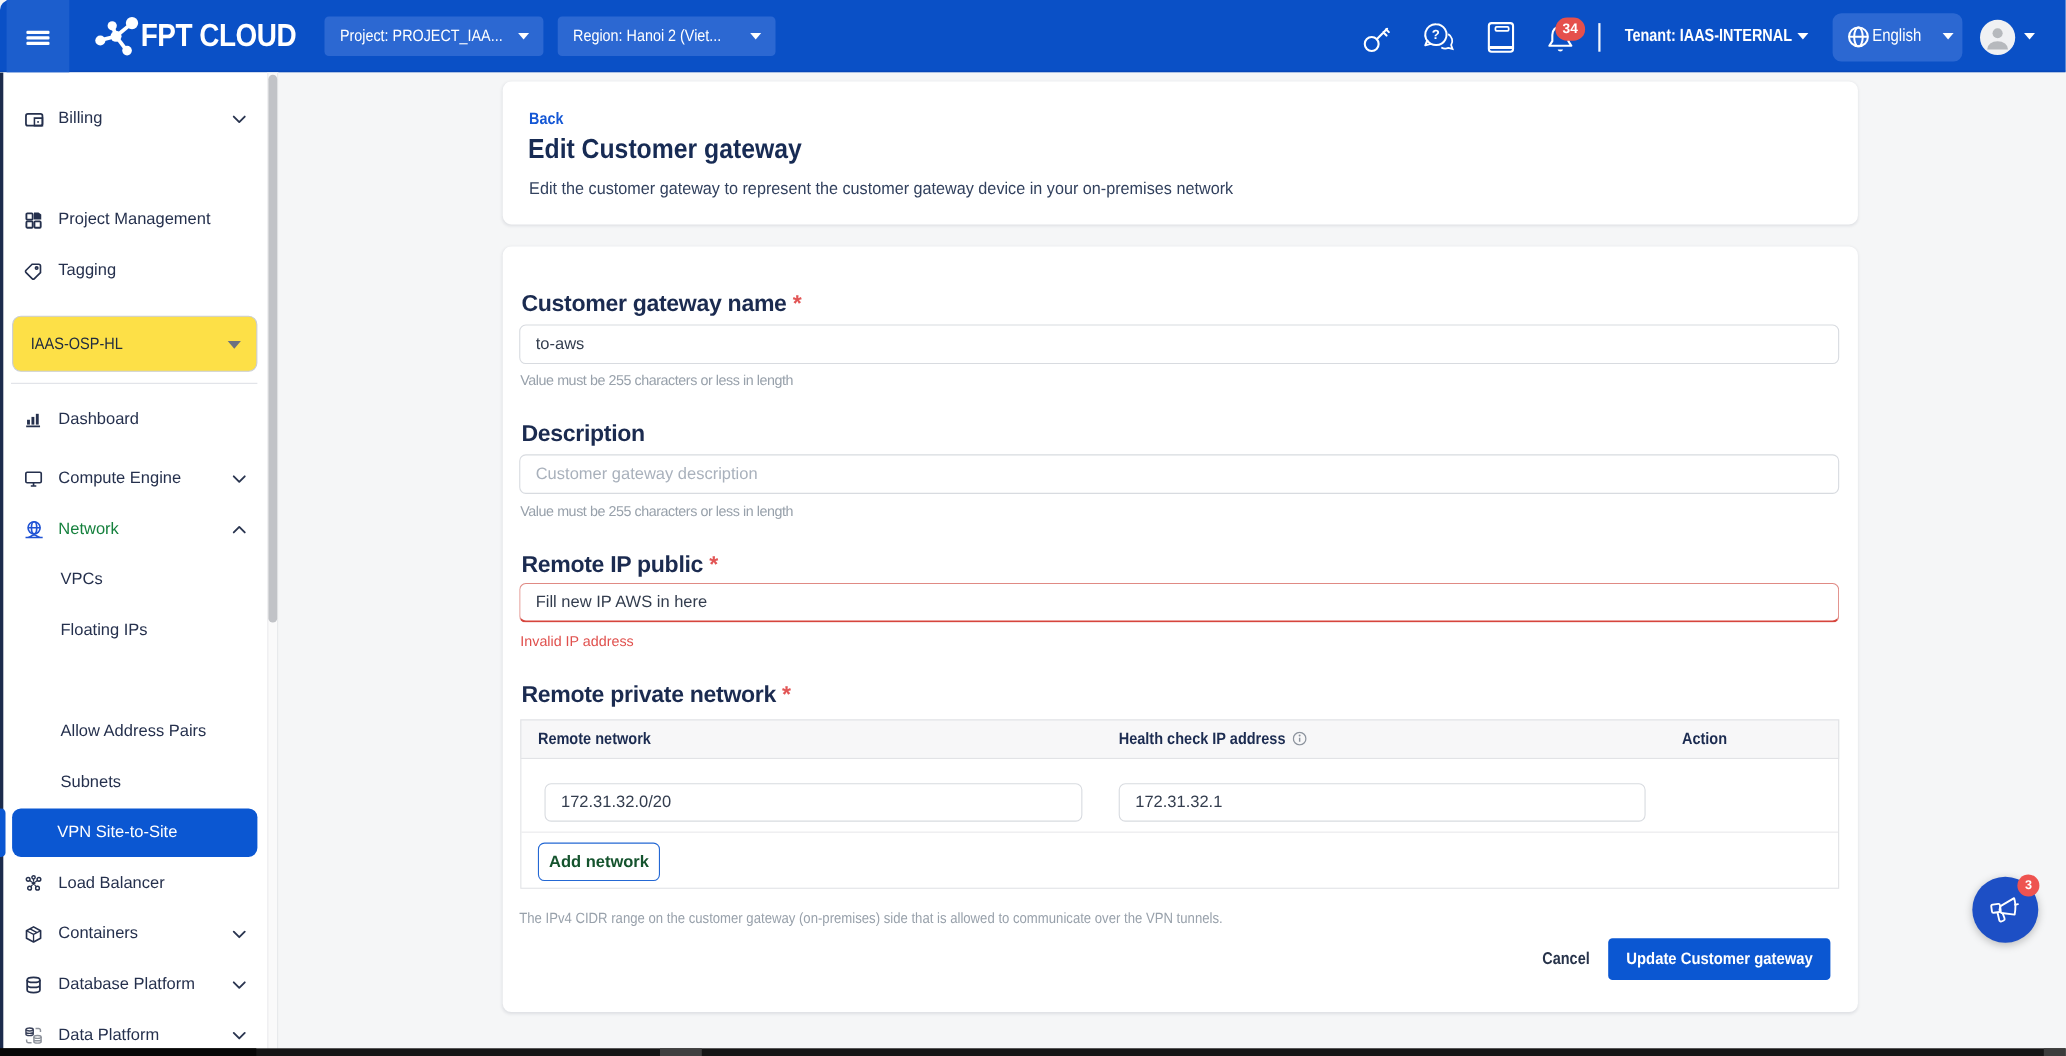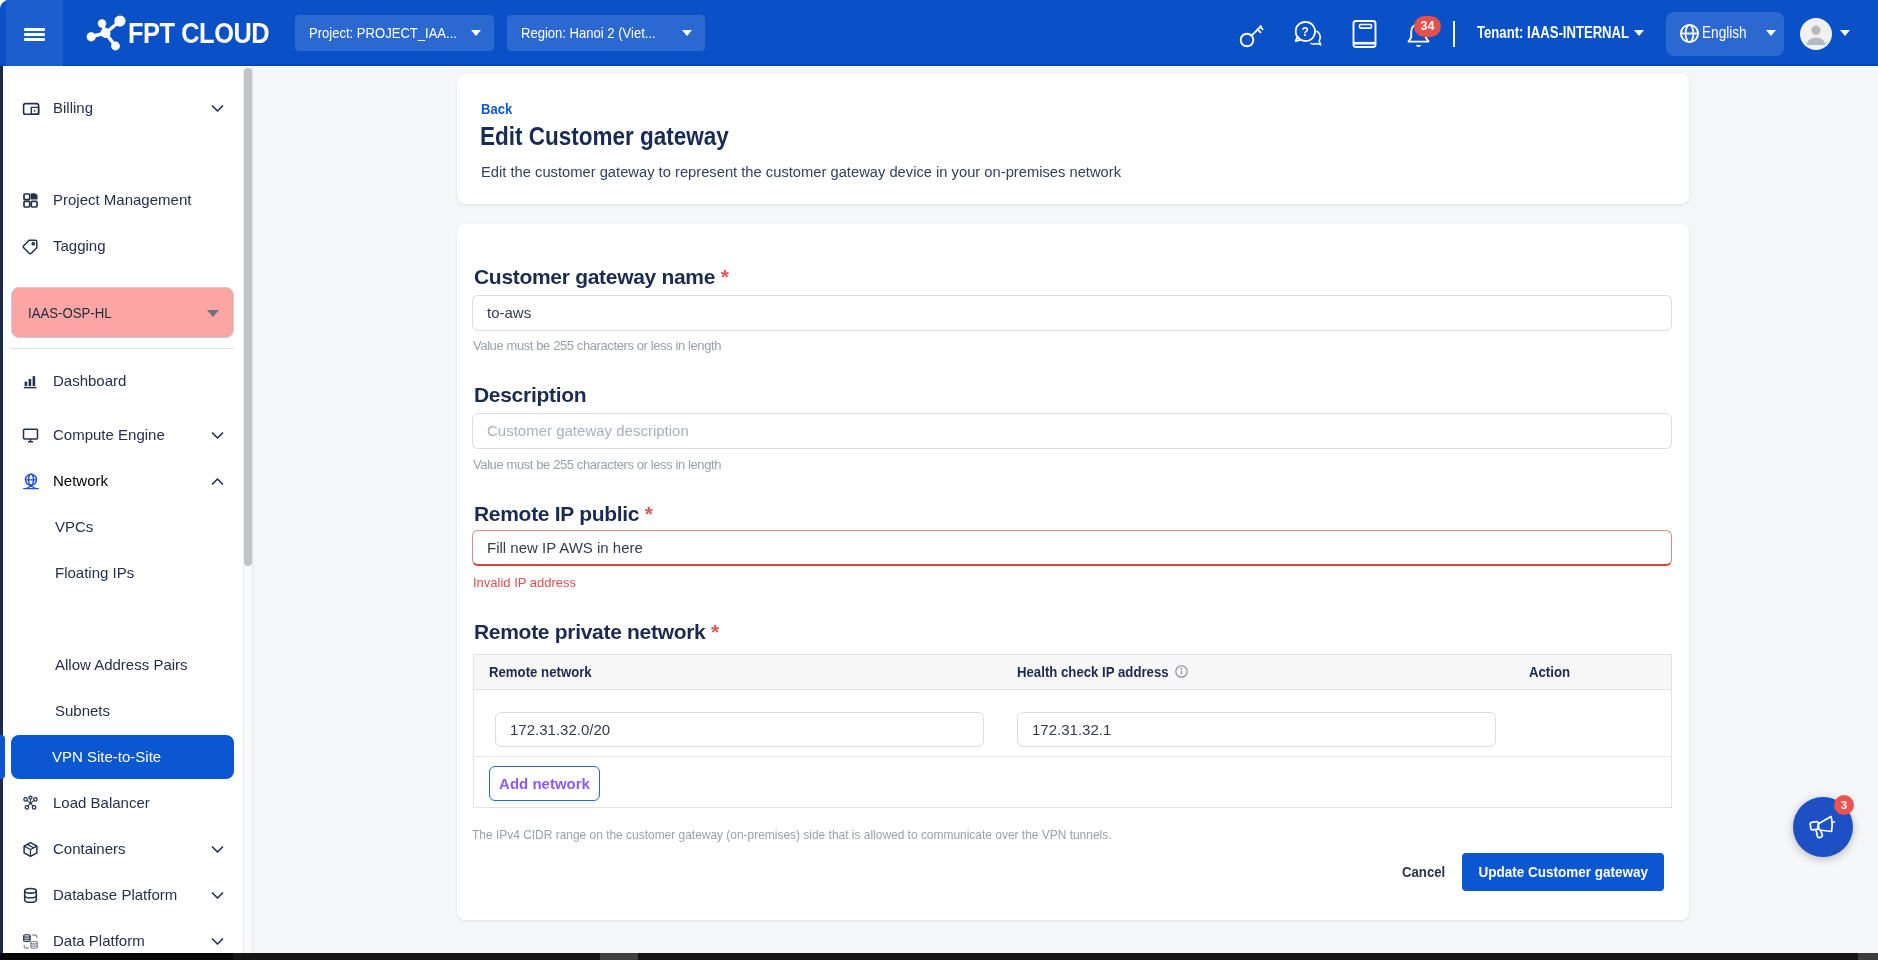--- a/index.html
+++ b/index.html
@@ -21,21 +21,21 @@
 #avatar{left:1800px;top:18px;width:32px;height:32px;border-radius:50%;background:#f0f1f3}
 #corner{left:0;top:0;width:12px;height:10px;background:#30343a;z-index:-1}
 
 #side{left:0;top:66px;width:253px;height:888px;background:#fff}
 #sidedge{left:0;top:66px;width:3px;height:888px;background:#1c2b4c}
 .mi{left:3px;width:240px;height:46px}
 .mi .txt{position:absolute;left:50px;top:0;line-height:46px;font-size:15px;color:#25304d}
 .mi .sub{left:52px}
 .mi svg.ic{position:absolute;left:19px;top:15px}
 .mi svg.chev{position:absolute;left:208px;top:19px}
-#projsel{left:11px;top:287px;width:223px;height:51px;border:1px solid #c9cdd5;border-radius:8px;background:#fca5a5}
+#projsel{left:11px;top:287px;width:223px;height:51px;border:1px solid #c9cdd5;border-radius:8px;background:#fde047}
 #projsel .lab{position:absolute;left:16px;top:0;line-height:49px;font-size:15px;color:#202c40;transform:scaleX(.88);transform-origin:left center}
 #projsel .scaret{position:absolute;right:14px;top:22px;width:0;height:0;border-left:6px solid transparent;border-right:6px solid transparent;border-top:7px solid #6b7280}
 #sdiv{left:10px;top:348px;width:224px;height:1px;background:#dfe2e7}
 #vpnact{left:11px;top:735px;width:223px;height:44px;background:#0b57d2;border-radius:8px;color:#fff;font-size:15px;line-height:44px}
 #vpnnub{left:0;top:735px;width:5px;height:44px;background:#0b57d2;border-radius:0 4px 4px 0}
 #sbtrack{left:243px;top:66px;width:10px;height:888px;background:#fafafa;border-left:1px solid #ececee;border-right:1px solid #e4e6e9}
 #sbthumb{left:244px;top:68px;width:8px;height:498px;background:#c1c3c7;border-radius:4px}
 
 .card{background:#fff;border-radius:8px;box-shadow:0 1px 3px rgba(20,30,60,.10)}
 #card1{left:457px;top:74px;width:1232px;height:130px}
@@ -163,21 +163,21 @@
     <svg class="chev" width="13" height="9" viewBox="0 0 13 9">
         <path d="M1.5 2 L6.5 7 L11.5 2" stroke="#2a3550" stroke-width="1.7" fill="none" stroke-linecap="round" stroke-linejoin="round"></path>
       </svg>
   </div>
   <div class="ab mi" style="top:458px">
     <svg class="ic" width="18" height="17" viewBox="0 0 18 17" fill="none" stroke="#2053d4" stroke-width="1.5">
         <circle cx="9" cy="6.8" r="5.5"></circle>
         <ellipse cx="9" cy="6.8" rx="2.4" ry="5.5"></ellipse>
         <path d="M3.6 6.8 H14.4 M9 12.3 V13.4 M9 13.4 C6.5 13.4 6 15.6 3.2 15.6 M9 13.4 C11.5 13.4 12 15.6 14.8 15.6 M1.2 15.6 H16.8" stroke-width="1.3"></path>
       </svg>
-    <span class="txt" style="color:#000000">Network</span>
+    <span class="txt" style="color:#15803d">Network</span>
     <svg class="chev" width="13" height="9" viewBox="0 0 13 9">
         <path d="M1.5 7 L6.5 2 L11.5 7" stroke="#2a3550" stroke-width="1.7" fill="none" stroke-linecap="round" stroke-linejoin="round"></path>
       </svg>
   </div>
   <div class="ab mi" style="top:504px">
       <span class="txt sub">VPCs</span>
     </div>
   <div class="ab mi" style="top:550px">
       <span class="txt sub">Floating IPs</span>
     </div>
@@ -275,21 +275,21 @@
   <div class="ab thead" style="left:1017px;top:663px">Health check IP address</div>
   <svg class="ab" style="left:1175px;top:665px" width="13" height="13" viewBox="0 0 13 13">
       <circle cx="6.5" cy="6.5" r="5.7" fill="none" stroke="#8d949e" stroke-width="1.2"></circle>
       <line x1="6.5" y1="5.6" x2="6.5" y2="9.3" stroke="#8d949e" stroke-width="1.3"></line>
       <circle cx="6.5" cy="3.7" r=".9" fill="#8d949e"></circle>
     </svg>
   <div class="ab thead" style="left:1529px;top:663px">Action</div>
   <div class="ab inp" style="left:495px;top:712px;width:489px;height:35px;line-height:33px">172.31.32.0/20</div>
   <div class="ab inp" style="left:1017px;top:712px;width:479px;height:35px;line-height:33px">172.31.32.1</div>
   <div class="ab" style="left:474px;top:756px;width:1197px;height:1px;background:#e8e9eb"></div>
-  <div class="ab" style="left:489px;top:766px;width:111px;height:35px;border:1px solid #2468d4;border-radius:6px;text-align:center;line-height:33px;font-size:15px;font-weight:700;color:#8b5cf6">Add network</div>
+  <div class="ab" style="left:489px;top:766px;width:111px;height:35px;border:1px solid #2468d4;border-radius:6px;text-align:center;line-height:33px;font-size:15px;font-weight:700;color:#14532d">Add network</div>
   <div class="ab help" style="left:472px;top:827px;font-size:13.5px;transform:scaleX(.885);transform-origin:left center;letter-spacing:0">The IPv4 CIDR range on the customer gateway (on-premises) side that is allowed to communicate over the VPN tunnels.</div>
   <div class="ab" style="left:1402px;top:863px;font-size:15.5px;font-weight:700;color:#27334a;transform:scaleX(.85);transform-origin:left center">Cancel</div>
   <div class="ab" style="left:1462px;top:853px;width:202px;height:38px;background:#0b57d2;border-radius:4px;text-align:center;line-height:38px;color:#fff;font-size:15px;font-weight:700"><span style="display:inline-block;transform:scaleX(.9)">Update Customer gateway</span></div>
 
   <div class="ab" style="left:1793px;top:797px;width:60px;height:60px;border-radius:50%;background:#1d4fc5;box-shadow:0 2px 8px rgba(0,0,0,.25)"></div>
   <svg class="ab" style="left:1806px;top:811px" width="34" height="32" viewBox="0 0 34 32">
     <g fill="none" stroke="#fff" stroke-width="1.7" stroke-linejoin="round" stroke-linecap="round">
       <path d="M13 12.5 L25 5.5 C26.5 10 26.5 15 25.5 20.5 L13.5 19 C11.5 17 11.5 14.5 13 12.5 Z"></path>
       <rect x="4.5" y="11" width="8" height="7.5" rx="1.5" transform="rotate(-8 8.5 14.7)"></rect>
       <path d="M10 19 L11.5 25.5 C11.7 26.6 13 27 14 26.5 L15.5 25.8 C16.3 25.4 16.6 24.6 16.3 23.8 L14.6 19.4"></path>

